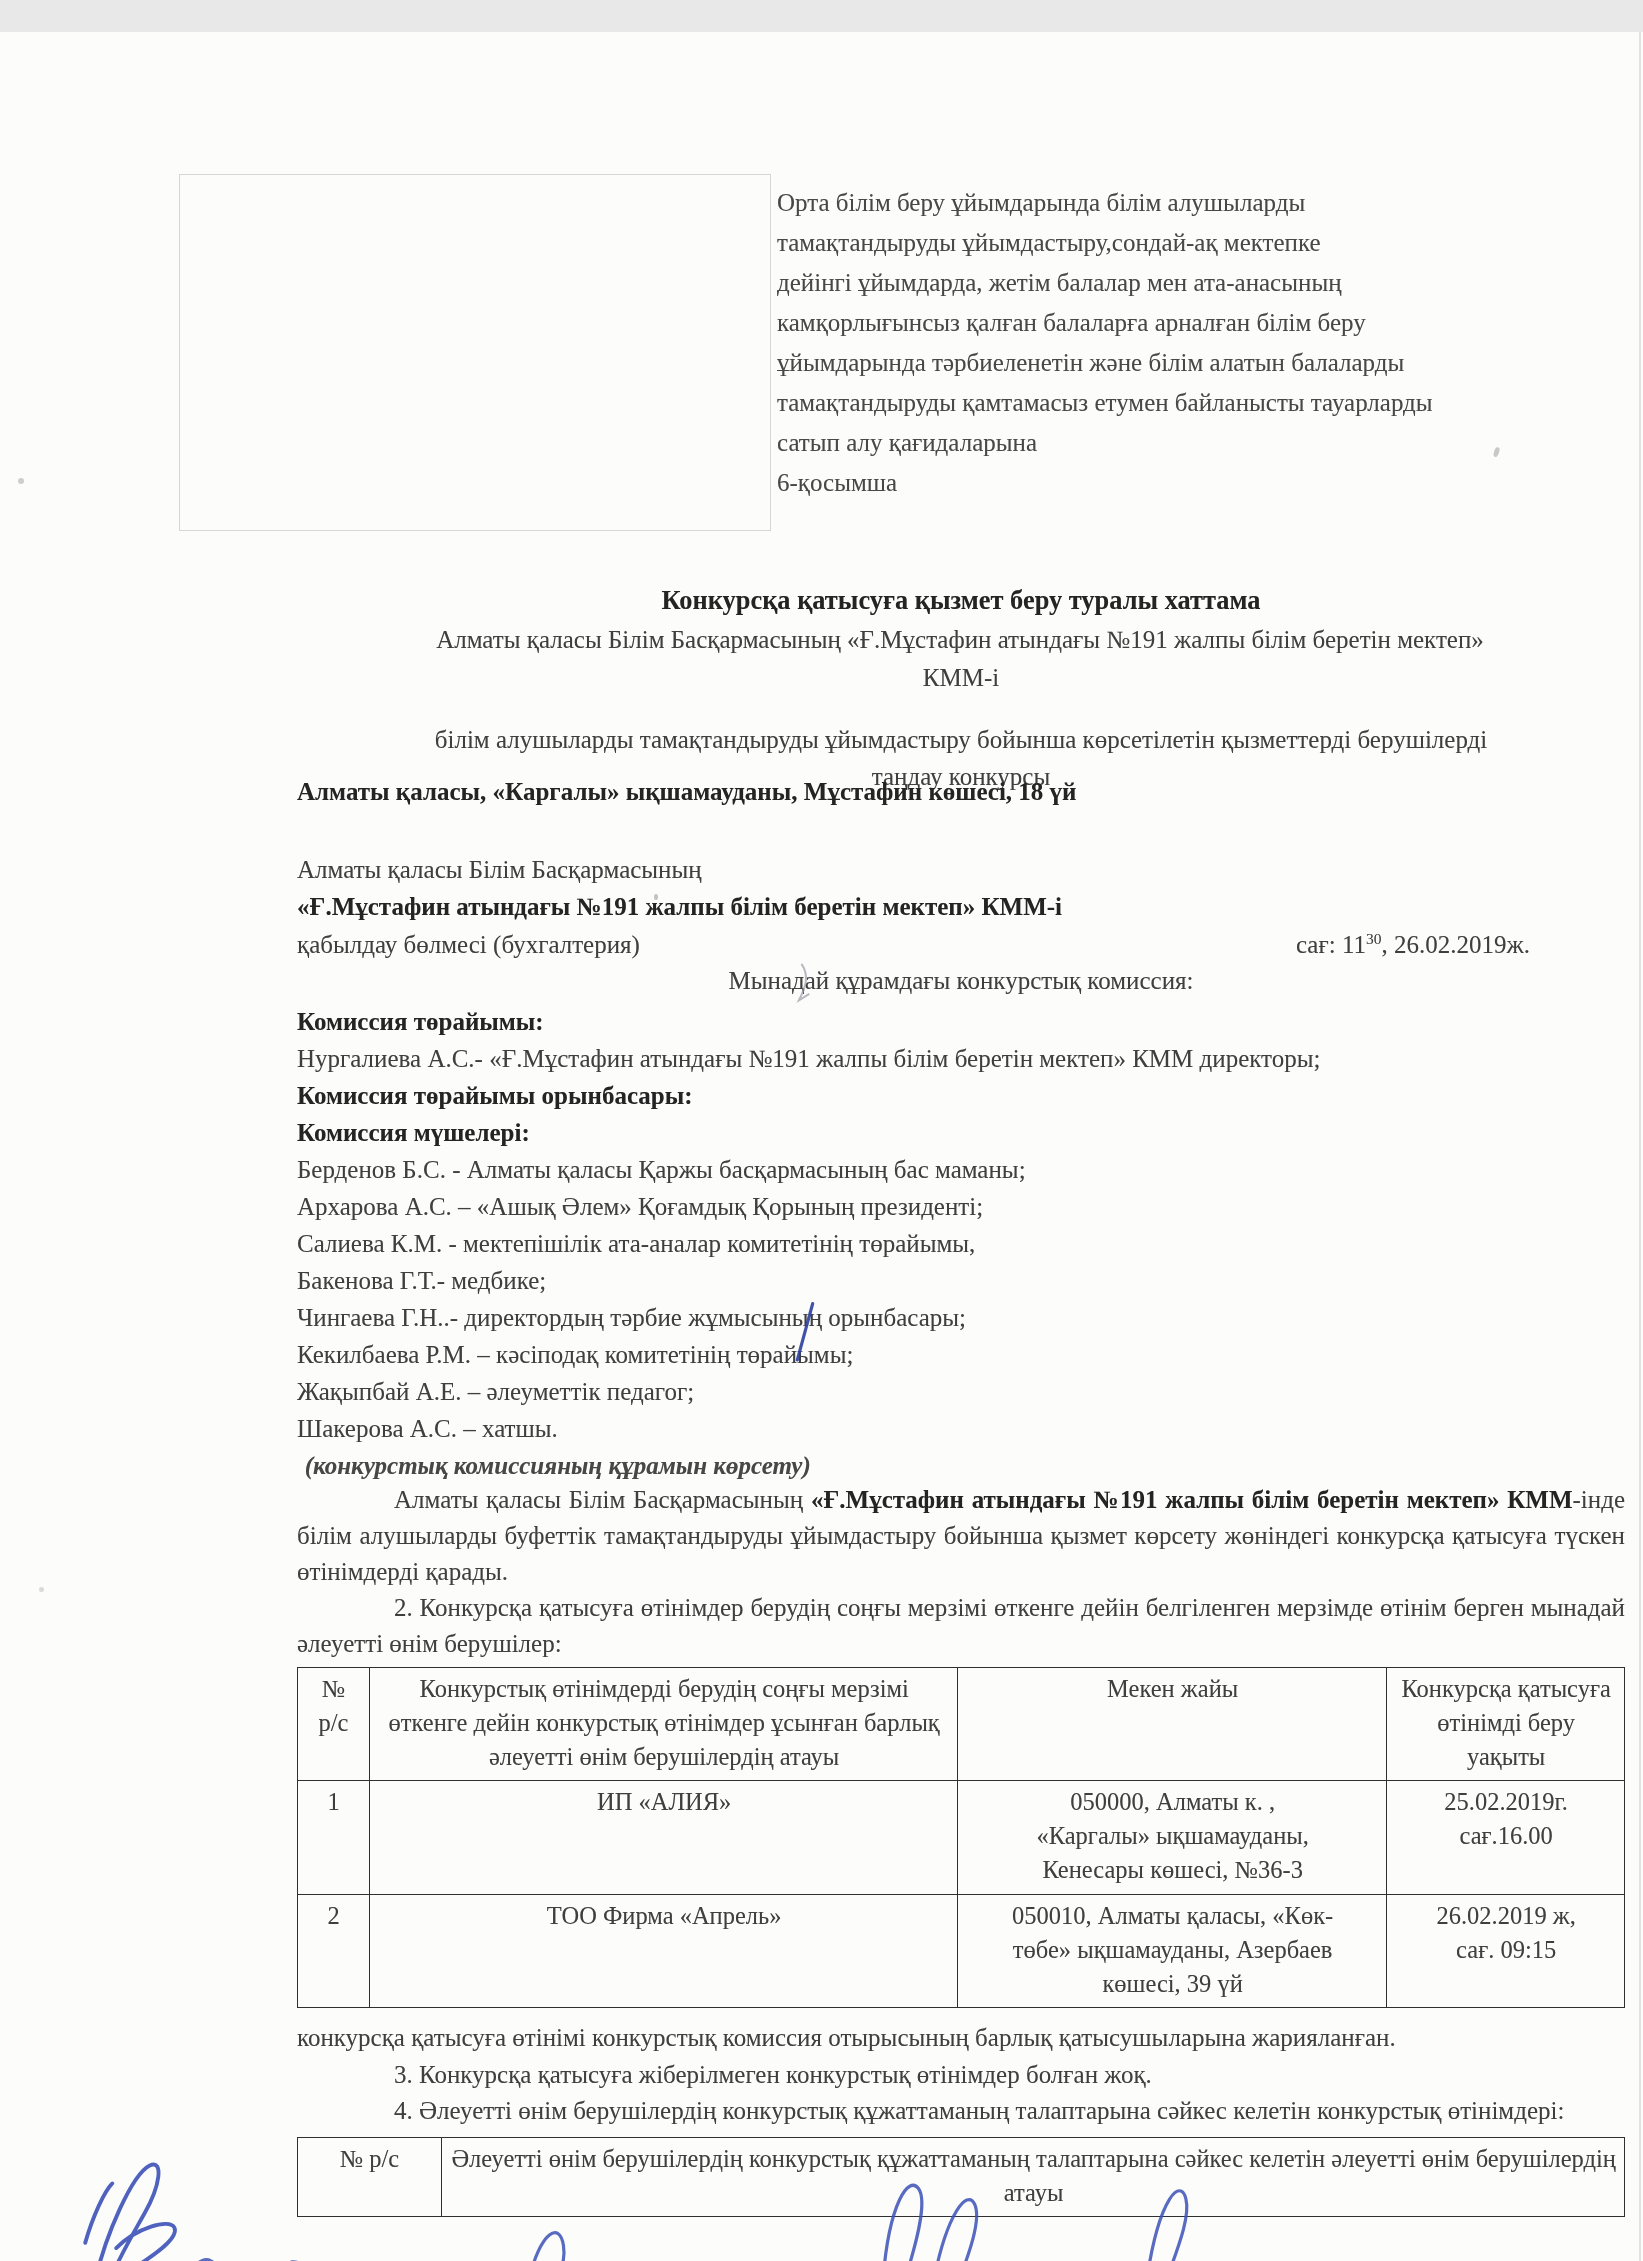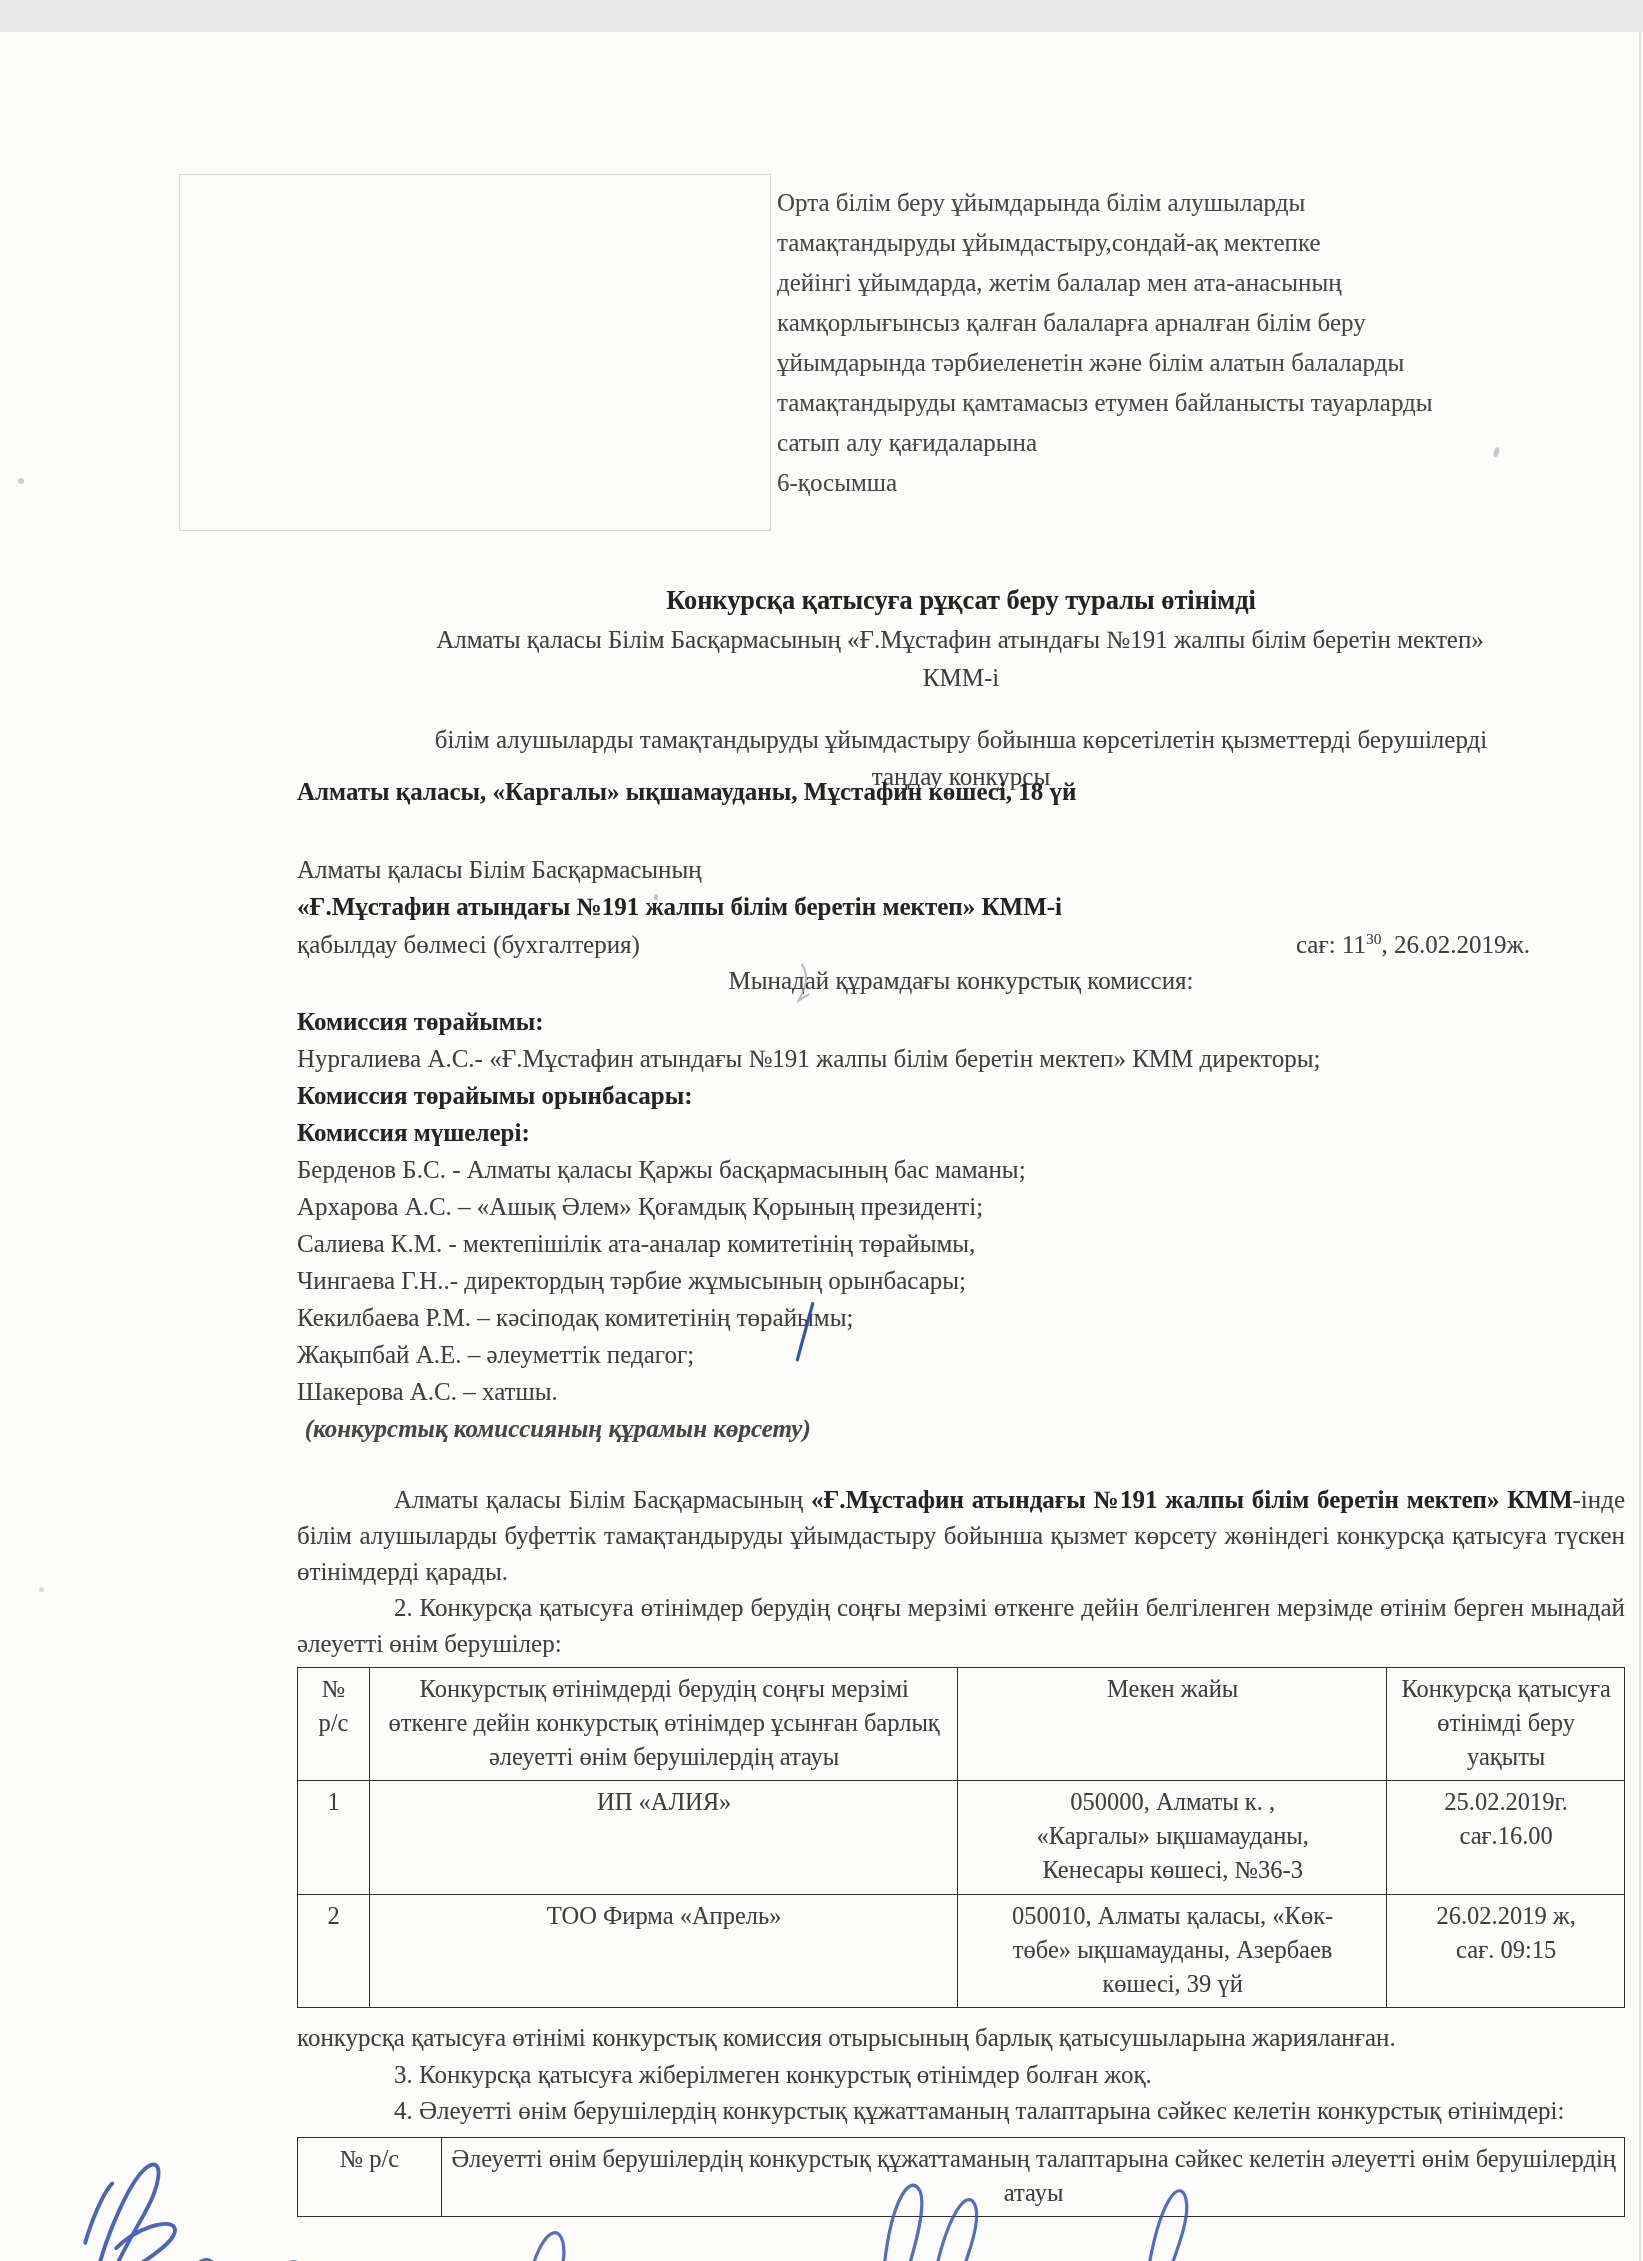--- a/index.html
+++ b/index.html
@@ -80,21 +80,21 @@
     <div>Орта білім беру ұйымдарында білім алушыларды</div>
     <div>тамақтандыруды ұйымдастыру,сондай-ақ мектепке</div>
     <div>дейінгі ұйымдарда, жетім балалар мен ата-анасының</div>
     <div>камқорлығынсыз қалған балаларға арналған білім беру</div>
     <div>ұйымдарында тәрбиеленетін және білім алатын балаларды</div>
     <div>тамақтандыруды қамтамасыз етумен байланысты тауарларды</div>
     <div>сатып алу қағидаларына</div>
     <div>6-қосымша</div>
   </div>
 
-  <div class="abs title-line center b">Конкурсқа қатысуға рұқсат беру туралы өтінімді</div>
+  <div class="abs title-line center b">Конкурсқа қатысуға қызмет беру туралы хаттама</div>
   <div class="abs org-line center">Алматы қаласы Білім Басқармасының «Ғ.Мұстафин атындағы №191 жалпы білім беретін мектеп»</div>
   <div class="abs org-line2 center">КММ-і</div>
   <div class="abs subtitle1 center">білім алушыларды тамақтандыруды ұйымдастыру бойынша көрсетілетін қызметтерді берушілерді</div>
   <div class="abs subtitle2 center">таңдау конкурсы</div>
 
   <div class="abs col addr-line b">Алматы қаласы, «Каргалы» ықшамауданы, Мұстафин көшесі, 18 үй</div>
   <div class="abs col org-line3">Алматы қаласы Білім Басқармасының</div>
   <div class="abs col school-line b">«Ғ.Мұстафин атындағы №191 жалпы білім беретін мектеп» КММ-і</div>
   <div class="abs col reception">
     <span>қабылдау бөлмесі (бухгалтерия)</span>
@@ -103,20 +103,21 @@
   <div class="abs col intro center">Мынадай құрамдағы конкурстық комиссия:</div>
 
   <div class="abs commission">
     <div class="b">Комиссия төрайымы:</div>
     <div>Нургалиева А.С.- «Ғ.Мұстафин атындағы №191 жалпы білім беретін мектеп» КММ директоры;</div>
     <div class="b">Комиссия төрайымы орынбасары:</div>
     <div class="b">Комиссия мүшелері:</div>
     <div>Берденов Б.С. - Алматы қаласы Қаржы басқармасының бас маманы;</div>
     <div>Архарова А.С. –  «Ашық Әлем» Қоғамдық Қорының президенті;</div>
     <div>Салиева К.М. - мектепішілік ата-аналар комитетінің төрайымы,</div>
+    <div>Бакенова Г.Т.- медбике;</div>
     <div>Чингаева Г.Н..- директордың тәрбие жұмысының орынбасары;</div>
     <div>Кекилбаева Р.М. – кәсіподақ комитетінің төрайымы;</div>
     <div>Жақыпбай А.Е. – әлеуметтік педагог;</div>
     <div>Шакерова А.С. – хатшы.</div>
     <div class="i note">(конкурстық комиссияның құрамын көрсету)</div>
   </div>
 
   <div class="abs flow">
     <p class="jst ind"><span>Алматы қаласы Білім Басқармасының </span><span class="b">«Ғ.Мұстафин атындағы №191 жалпы білім беретін мектеп»</span><span class="b"> КММ</span><span>-інде  білім алушыларды буфеттік тамақтандыруды ұйымдастыру бойынша қызмет көрсету жөніндегі конкурсқа қатысуға түскен өтінімдерді қарады.</span></p>
     <p class="jst ind">2. Конкурсқа қатысуға өтінімдер берудің соңғы мерзімі өткенге дейін белгіленген мерзімде өтінім берген мынадай әлеуетті өнім берушілер:</p>

